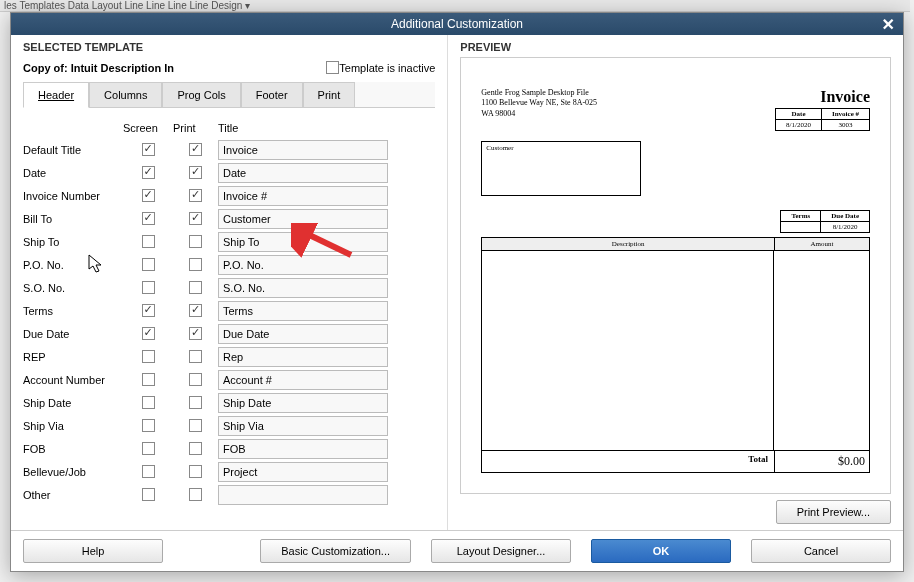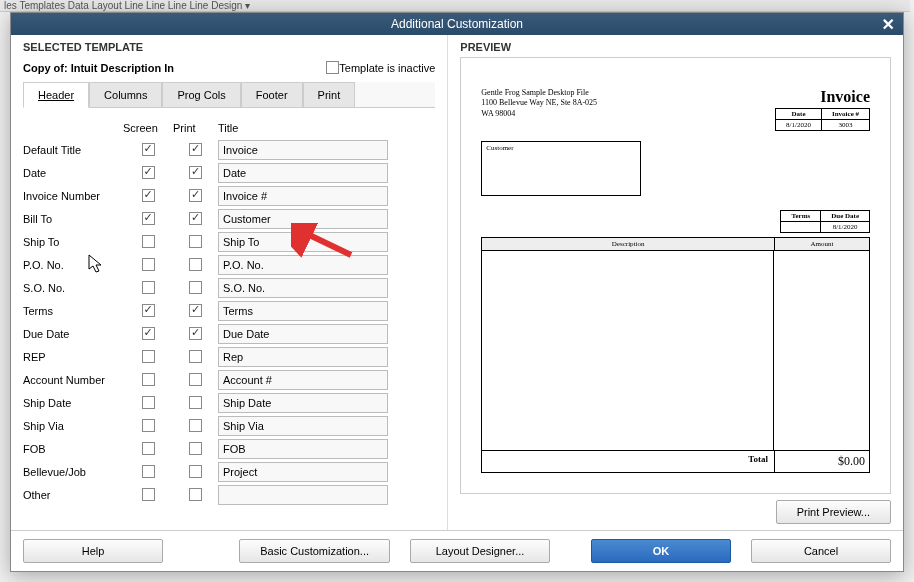--- a/index.html
+++ b/index.html
@@ -240,21 +240,20 @@
 .primary-btn {
   background: linear-gradient(to bottom, #4a8ad0, #2a6ac0);
   color: #fff;
   border: 1px solid #1a5aa0;
   border-radius: 2px;
   padding: 5px 40px;
   font-size: 11px;
   cursor: pointer;
   min-width: 140px;
   font-weight: bold;
-  margin-left: 21px;
 }
 .arrow {
   position: absolute;
   left: 280px;
   top: 210px;
   pointer-events: none;
 }
 .cursor {
   position: absolute;
   left: 76px;

